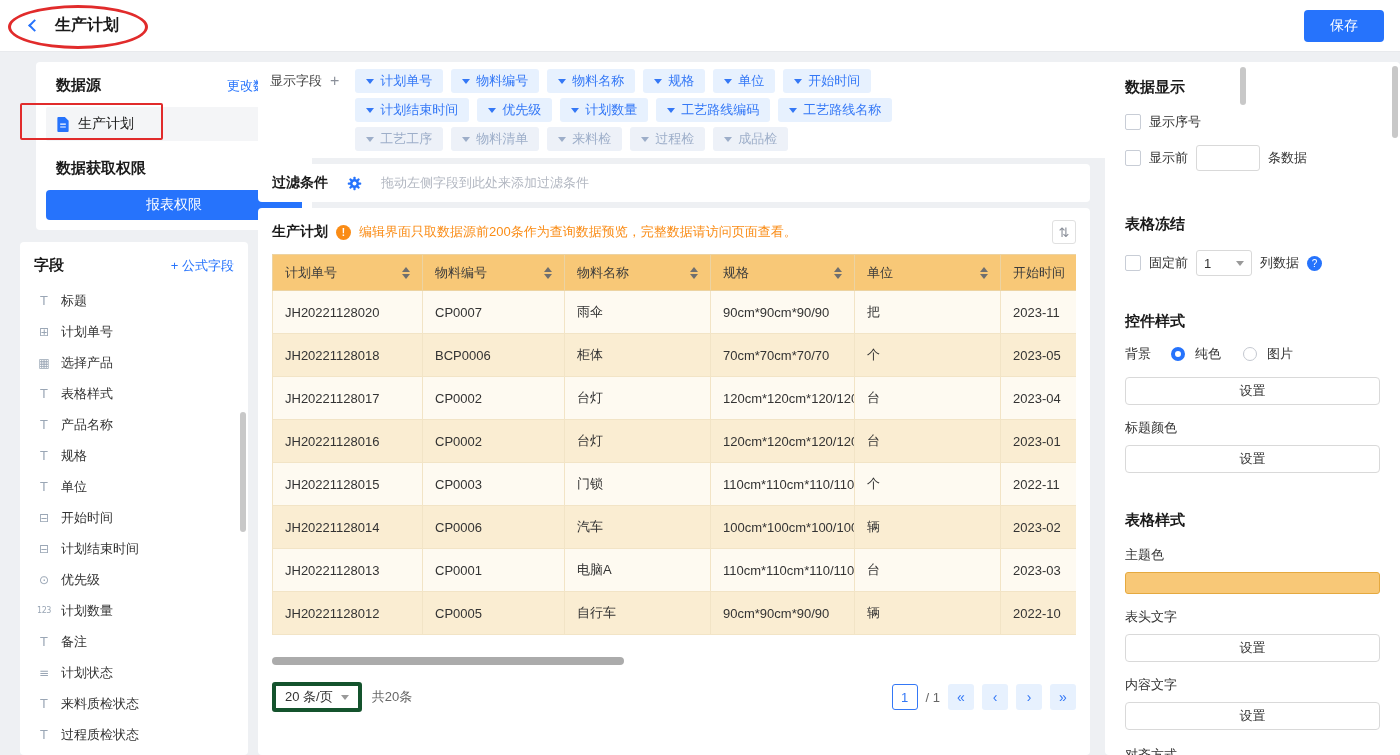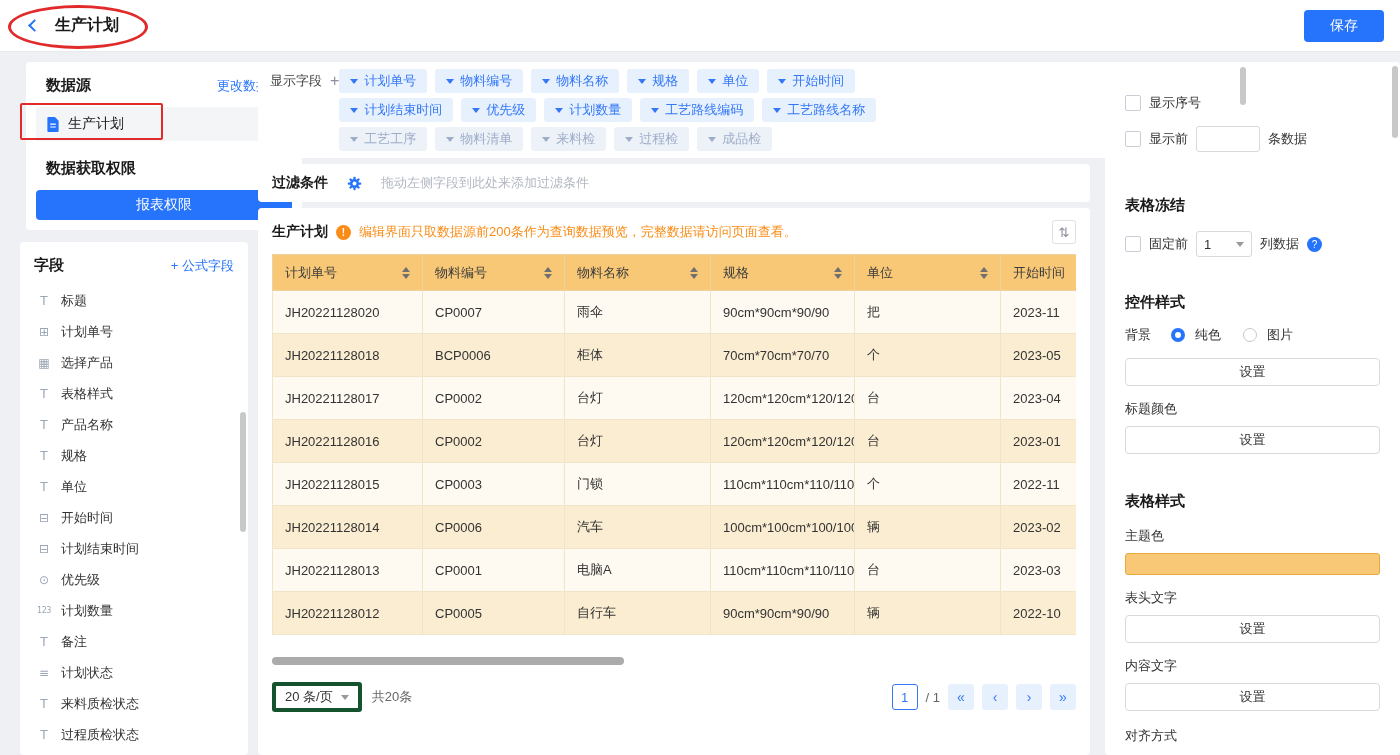--- a/index.html
+++ b/index.html
@@ -10,36 +10,36 @@
 .top-header{position:absolute;top:0;left:0;width:1400px;height:52px;background:#fff;border-bottom:1px solid #e8eaed;display:flex;align-items:center;padding:0 16px;z-index:5}
 .back-btn{display:flex;align-items:center;margin-left:14px;cursor:pointer}
 .chev{display:inline-block;width:9px;height:9px;border-left:2px solid #2673FC;border-bottom:2px solid #2673FC;transform:rotate(45deg)}
 .page-title{font-size:16px;font-weight:bold;color:#1a1a1a;margin-left:16px}
 .save-btn{margin-left:auto;width:80px;height:32px;background:#2673FC;color:#fff;font-size:14px;border:none;border-radius:4px;cursor:pointer;font-family:inherit}
 
 .ann{position:absolute;pointer-events:none;z-index:60;background:transparent}
 .ann-ellipse{left:8px;top:5px;width:140px;height:44px;border:3px solid #E12B2B;border-radius:50%}
 .ann-rect{left:20px;top:103px;width:143px;height:37px;border:2px solid #E12B2B;border-radius:2px}
 
-.p-datasource{left:26px;top:62px;width:276px;height:168px;padding:14px 10px}
+.p-datasource{left:36px;top:62px;width:276px;height:168px;padding:14px 10px}
 .ds-head{display:flex;justify-content:space-between;align-items:center;padding:0 10px}
 .ds-title,.pf-title,.rp-h{font-size:15px;font-weight:bold;color:#1a1a1a}
 .link{color:#2673FC;font-size:13px;cursor:pointer}
 .ds-item{margin-top:12px;height:34px;background:#f4f5f7;display:flex;align-items:center;gap:8px;padding:0 10px;font-size:14px;color:#1a1a1a;border-radius:2px;cursor:pointer}
 .perm-title{font-size:15px;font-weight:bold;margin-top:18px;padding:0 10px;color:#1a1a1a}
 .perm-btn{margin-top:12px;width:100%;height:30px;background:#2673FC;color:#fff;border:none;border-radius:4px;font-size:14px;cursor:pointer;font-family:inherit}
 
 .p-fields{left:20px;top:242px;width:228px;height:513px;padding:14px 0 0;overflow:hidden}
 .pf-head{display:flex;justify-content:space-between;align-items:center;padding:0 14px 10px}
 .field-item{display:flex;align-items:center;gap:9px;height:31px;padding:0 16px;font-size:13px;color:#333;cursor:pointer}
 .fi-icon{width:16px;text-align:center;color:#9AA6B5;font-size:12px;font-family:"DejaVu Sans",sans-serif;flex:none}
 .fi-123{font-size:8px;letter-spacing:-0.5px}
 .vthumb{position:absolute;width:6px;background:#c8c8c8;border-radius:3px;z-index:4}
 
-.b-display{left:258px;top:62px;width:992px;height:96px;padding:7px 12px;display:flex;gap:0}
+.b-display{left:258px;top:62px;width:992px;height:96px;padding:7px 12px;display:flex;gap:16px}
 .bd-label-wrap{flex:none;display:flex;gap:8px;align-items:flex-start}
 .bd-label{font-size:13px;color:#444;line-height:24px}
 .plus-btn{color:#8a8f99;font-size:16px;line-height:24px;cursor:pointer}
 .chips{flex:1;position:relative;overflow:hidden;padding-right:12px}
 .chip-row{display:flex;gap:8px;margin-bottom:5px}
 .chip{display:inline-flex;align-items:center;gap:6px;height:24px;padding:0 11px;background:#E7F1FE;color:#3478F6;border-radius:3px;font-size:13px;white-space:nowrap;cursor:pointer}
 .chip-disabled{background:#EDF1F8;color:#9DAEC9}
 .caret-down{width:0;height:0;border-left:4px solid transparent;border-right:4px solid transparent;border-top:5px solid currentColor}
 
 .b-filter{left:258px;top:164px;width:832px;height:38px;display:flex;align-items:center;gap:19px;padding:0 14px}
@@ -423,20 +423,21 @@
       <span class="pg-of">/ 1</span>
       <span class="pg-btn">«</span>
       <span class="pg-btn">‹</span>
       <span class="pg-btn">›</span>
       <span class="pg-btn">»</span>
     </div>
   </div>
 </div>
 
 <div class="panel p-right">
+  <div class="rp-h">数据显示</div>
 
   <div class="rp-row mt16">
     <span class="cb"></span>
     <span>显示序号</span>
   </div>
   <div class="rp-row mt14">
     <span class="cb"></span>
     <span>显示前</span>
     <input class="inp" value="" style="">
     <span>条数据</span>

